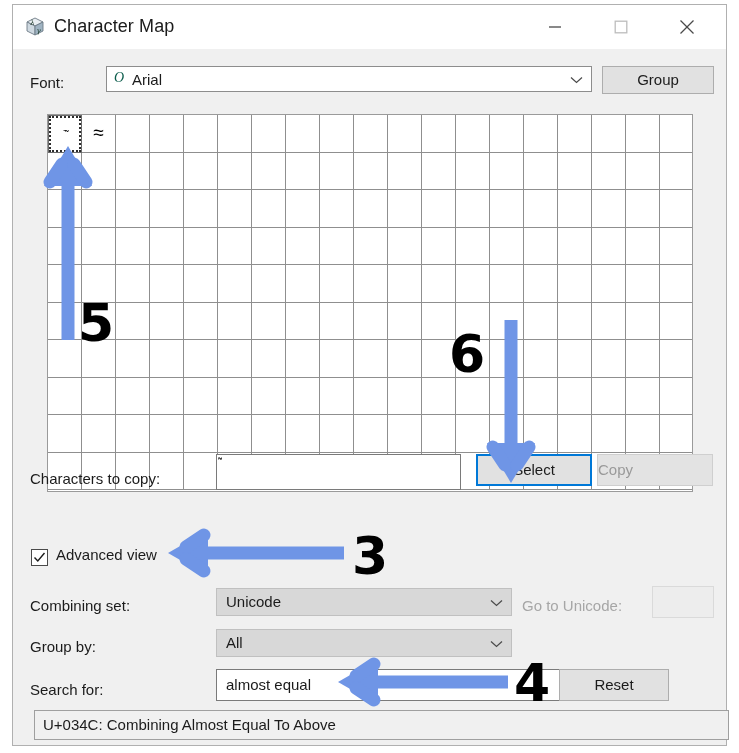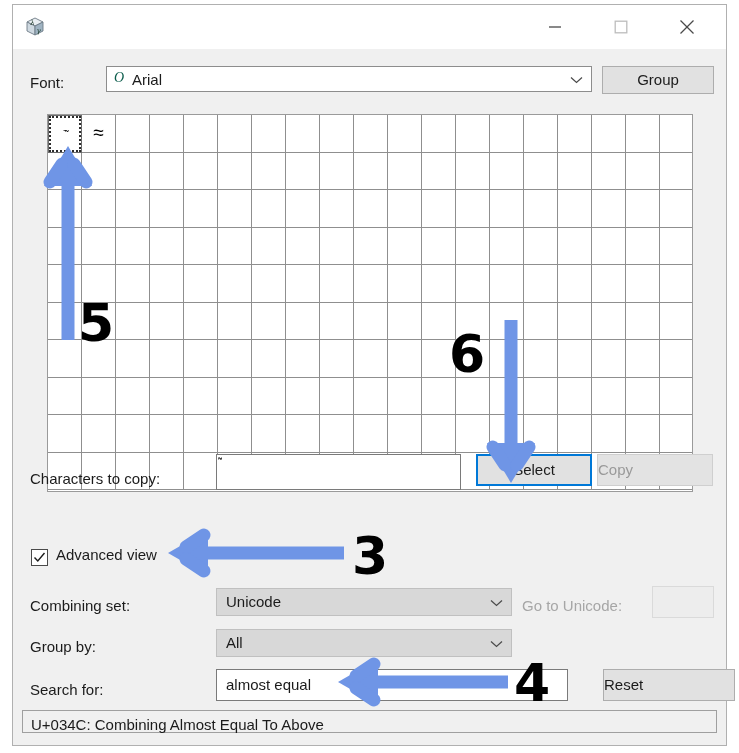--- a/index.html
+++ b/index.html
@@ -294,40 +294,39 @@
   .search-box .val {
     position: absolute;
     left: 9px; top: 6px;
     font-size: 15px;
     color: #1b1b1b;
   }
   .reset-btn {
     position: absolute;
     left: 545px;
     top: 620px;
-    width: 132px;
+    width: 110px;
     height: 32px;
     background: #e1e1e1;
     border: 1px solid #adadad;
     box-sizing: border-box;
     font-size: 15px;
     color: #1b1b1b;
-    text-align: left;
+    text-align: center;
     line-height: 30px;
     cursor: default;
-    margin-left: 44px;
   }
 
   
   .statusbar {
     position: absolute;
-    left: 8px;
+    left: 20px;
     top: 661px;
     width: 695px;
-    height: 23px;
+    height: 30px;
     background: #f0f0f0;
     border: 1px solid #9f9f9f;
     box-sizing: border-box;
   }
   .statusbar .txt {
     position: absolute;
     left: 8px;
     top: 5px;
     font-size: 15px;
     color: #1b1b1b;
@@ -360,20 +359,21 @@
     <div class="titlebar">
       <span class="title-icon">
         <svg width="22" height="22" viewBox="0 0 22 22">
           <polygon points="3,6 11,2 19,6 11,10" fill="#e9eef2" stroke="#6d7b86" stroke-width="0.9"></polygon>
           <polygon points="3,6 11,10 11,19 3,15" fill="#cfd9e1" stroke="#6d7b86" stroke-width="0.9"></polygon>
           <polygon points="19,6 11,10 11,19 19,15" fill="#9fb3c2" stroke="#6d7b86" stroke-width="0.9"></polygon>
           <text x="6.3" y="9.4" font-family="DejaVu Serif, serif" font-size="7" fill="#15321f" font-style="italic">λ</text>
           <text x="12.6" y="16.6" font-family="DejaVu Serif, serif" font-size="7" fill="#1a3b2a" font-style="italic">γ</text>
         </svg>
       </span>
+      <span class="title-text">Character Map</span>
 
       <div class="win-btn btn-min">
         <svg width="14" height="14" viewBox="0 0 14 14">
           <line x1="1" y1="7" x2="13" y2="7" stroke="#4a4a4a" stroke-width="1.3"></line>
         </svg>
       </div>
       <div class="win-btn btn-max">
         <svg width="14" height="14" viewBox="0 0 14 14">
           <rect x="1.2" y="1.2" width="11.6" height="11.6" fill="none" stroke="#bdbdbd" stroke-width="1.3"></rect>
         </svg>

